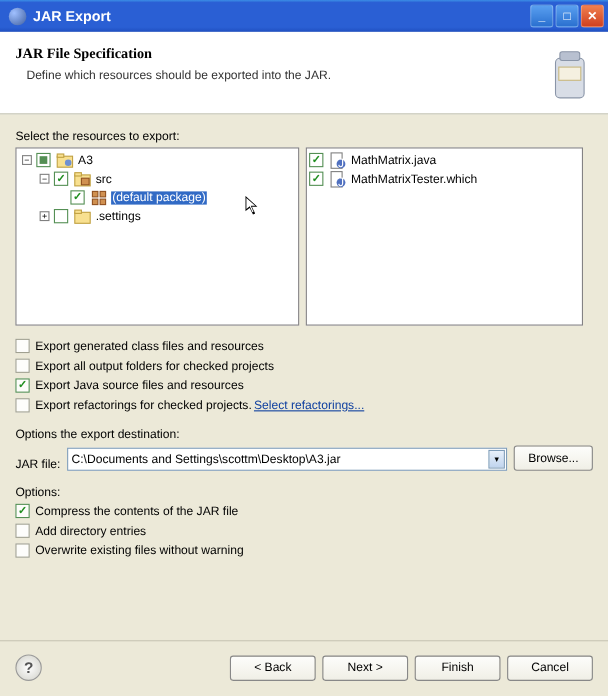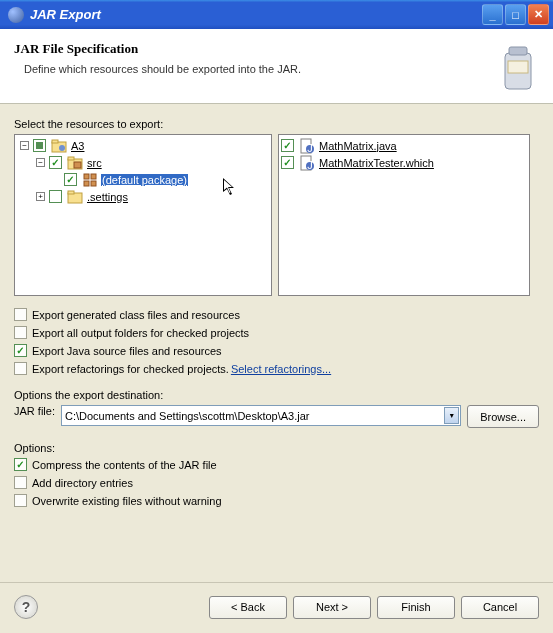--- a/index.html
+++ b/index.html
@@ -1,19 +1,19 @@
 <!DOCTYPE html>
 <html><head>
 <meta charset="utf-8">
 <style>
 * { box-sizing: border-box; margin: 0; padding: 0; font-family: Tahoma, Arial, sans-serif; font-size: 11px; }
 body { background: #ece9d8; width: 553px; height: 633px; overflow: hidden; }
 .titlebar { height: 29px; background: linear-gradient(to bottom, #3b8ee6 0%, #2a5fd4 8%, #2a5fd4 85%, #1f4fc0 100%); display: flex; align-items: center; padding: 0 4px; color: white; }
 .titlebar-icon { width: 16px; height: 16px; margin: 0 4px; border-radius: 50%; background: radial-gradient(circle at 30% 30%, #a0c0ff, #4060a0); flex-shrink: 0; }
-.titlebar-title { flex: 1; font-weight: bold; font-size: 13px; padding-left: 2px; font-style: italic; }
+.titlebar-title { flex: 1; font-weight: bold; font-size: 13px; padding-left: 2px; }
 .winbtn { width: 21px; height: 21px; margin-left: 2px; border-radius: 3px; border: 1px solid #fff4; display: flex; align-items: center; justify-content: center; color: white; font-weight: bold; }
 .winbtn.min, .winbtn.max { background: linear-gradient(to bottom, #5aa0f0, #2a70d0); }
 .winbtn.close { background: linear-gradient(to bottom, #f08050, #d04020); }
 .header { background: white; padding: 12px 14px 10px 14px; display: flex; border-bottom: 1px solid #c0c0b0; }
 .header-text { flex: 1; }
 .header-title { font-size: 13px; font-weight: bold; margin-bottom: 6px; font-family: Liberation Serif, serif; }
 .header-desc { color: #333; margin-left: 10px; }
 .jar-icon { width: 42px; height: 52px; }
 .content { padding: 14px 14px 0 14px; }
 .section-label { margin-bottom: 4px; }
@@ -26,25 +26,25 @@
 .indent { display: inline-block; }
 .expander { width: 9px; height: 9px; border: 1px solid #808080; display: inline-flex; align-items: center; justify-content: center; font-size: 8px; line-height: 1; margin: 0 3px; flex-shrink: 0; background: white; color: #000; }
 .exp-space { width: 15px; display: inline-block; }
 .chkbox { width: 13px; height: 13px; border: 1px solid #548f54; background: white; display: inline-flex; align-items: center; justify-content: center; margin-right: 2px; flex-shrink: 0; }
 .chkbox.checked::after { content: "✓"; color: #218f21; font-size: 10px; font-weight: bold; line-height: 1; }
 .chkbox.square::after { content: ""; width: 7px; height: 7px; background: #548f54; }
 .optbox { width: 13px; height: 13px; border: 1px solid #a0a090; background: #fdfdfb; display: inline-flex; align-items: center; justify-content: center; margin-right: 5px; flex-shrink: 0; }
 .optbox.checked { border-color: #548f54; }
 .optbox.checked::after { content: "✓"; color: #218f21; font-size: 10px; font-weight: bold; line-height: 1; }
 .node-icon { width: 16px; height: 16px; margin: 0 2px; flex-shrink: 0; }
-.tree-label { padding: 0 1px; text-decoration: underline; }
+.tree-label { padding: 0 1px; }
 .opts-group { margin-bottom: 14px; }
 .opt-row { display: flex; align-items: center; margin-bottom: 5px; }
 .opt-row .link { color: #1040a0; text-decoration: underline; margin-left: 2px; cursor: pointer; }
-.dest-row { display: flex; align-items: flex-start; gap: 6px; margin-top: 4px; margin-bottom: 14px; }
+.dest-row { display: flex; align-items: flex-end; gap: 6px; margin-top: 4px; margin-bottom: 14px; }
 .dest-row label { white-space: nowrap; }
 .dest-row input { flex: 1; height: 21px; border: 1px solid #7f9db9; padding: 1px 3px; font-size: 11px; }
 .combo-wrap { flex: 1; position: relative; }
 .combo-wrap input { width: 100%; padding-right: 18px; }
 .combo-btn { position: absolute; right: 2px; top: 2px; width: 15px; height: 17px; background: linear-gradient(#e8f0fa,#c0d4ee); border: 1px solid #7f9db9; display: flex; align-items: center; justify-content: center; font-size: 8px; }
 .btn { height: 23px; padding: 0 12px; background: linear-gradient(#fdfdfb,#f0efe6); border: 1px solid #888; border-radius: 3px; font-size: 11px; cursor: pointer; }
 .subhead { margin-bottom: 4px; }
 .footer { position: absolute; bottom: 0; left: 0; right: 0; padding: 12px 14px 14px 14px; border-top: 1px solid #c8c5b4; background: #ece9d8; display: flex; align-items: center; }
 .help-btn { width: 24px; height: 24px; border: 1px solid #999; border-radius: 50%; background: radial-gradient(#fff,#d0d0c8); display: flex; align-items: center; justify-content: center; font-weight: bold; color: #555; font-size: 14px; }
 .footer-btns { margin-left: auto; display: flex; gap: 6px; }

